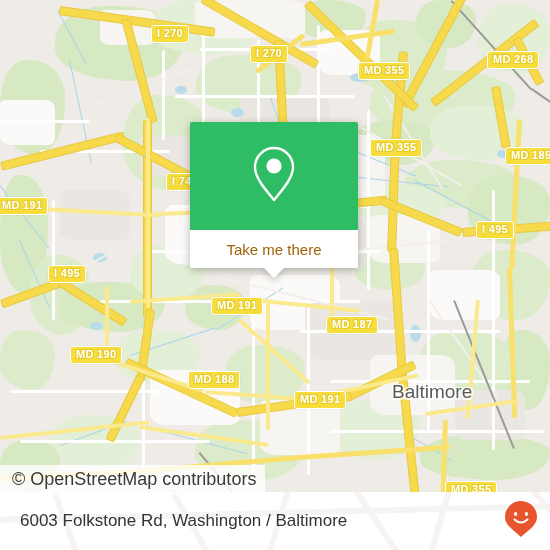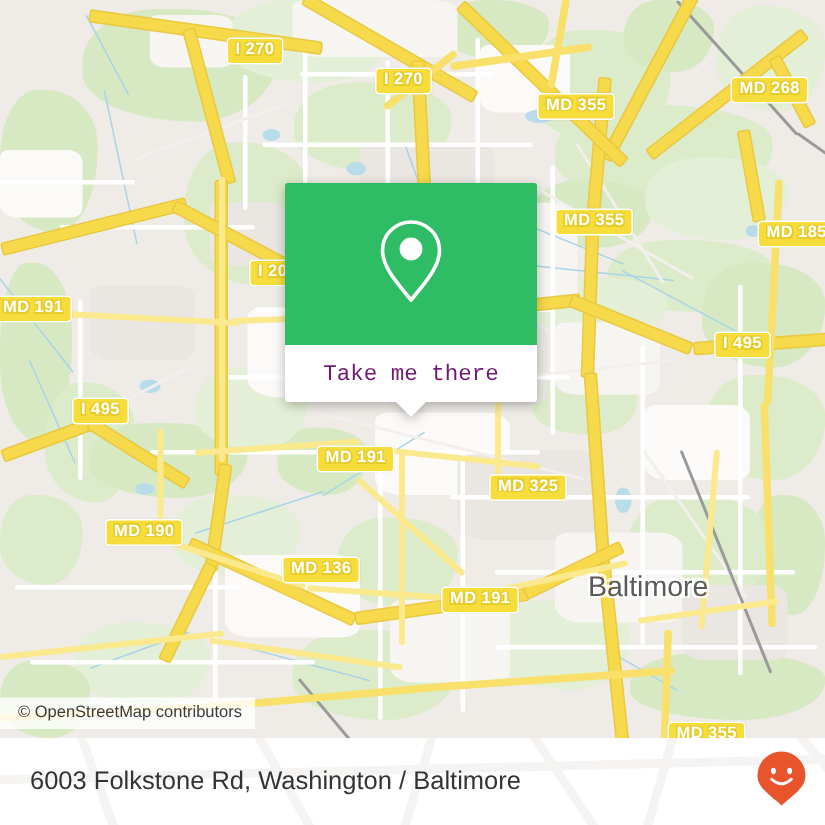--- a/index.html
+++ b/index.html
@@ -125,43 +125,42 @@
   #popup-foot {
     position: relative;
     height: 38px;
     background: #ffffff;
     border-radius: 0 0 2px 2px;
     display: flex;
     align-items: center;
     justify-content: center;
   }
   #popup-foot-label {
-    color: #701a75;
+    color: #a16207;
     font-size: 15px;
-    font-family: Liberation Mono, monospace;
   }
   #popup-tail {
     position: absolute;
     left: 50%;
     bottom: -10px;
     margin-left: -11px;
     width: 0; height: 0;
     border-left: 11px solid transparent;
     border-right: 11px solid transparent;
     border-top: 11px solid #ffffff;
   }
 
   
   #attribution {
     position: absolute;
     left: 0;
     top: 465px;
     background: rgba(255,255,255,0.82);
     color: #3a3a3a;
-    font-size: 11px;
+    font-size: 18px;
     padding: 4px 9px 5px 12px;
     z-index: 30;
     white-space: nowrap;
   }
 
   
   #footer {
     position: absolute;
     left: 0; top: 492px;
     width: 550px;
@@ -406,27 +405,27 @@
     </div>
 
     <div class="map-layer" id="shield-layer">
         <div class="shield" style="left: 151px; top: 25px;">I 270</div>
         <div class="shield" style="left: 250px; top: 45px;">I 270</div>
         <div class="shield" style="left: 358px; top: 62px;">MD 355</div>
         <div class="shield" style="left: 487px; top: 51px;">MD 268</div>
         <div class="shield" style="left: 370px; top: 139px;">MD 355</div>
         <div class="shield" style="left: 505px; top: 147px;">MD 185</div>
         <div class="shield" style="left: 476px; top: 221px;">I 495</div>
-        <div class="shield" style="left: 166px; top: 173px;">I 20</div>
+        <div class="shield" style="left: 166px; top: 173px;">I 74</div>
         <div class="shield" style="left: -4px; top: 197px;">MD 191</div>
         <div class="shield" style="left: 48px; top: 265px;">I 495</div>
         <div class="shield" style="left: 211px; top: 297px;">MD 191</div>
-        <div class="shield" style="left: 326px; top: 316px;">MD 325</div>
+        <div class="shield" style="left: 326px; top: 316px;">MD 187</div>
         <div class="shield" style="left: 70px; top: 346px;">MD 190</div>
-        <div class="shield" style="left: 188px; top: 371px;">MD 136</div>
+        <div class="shield" style="left: 188px; top: 371px;">MD 188</div>
         <div class="shield" style="left: 294px; top: 391px;">MD 191</div>
         <div class="shield" style="left: 445px; top: 481px;">MD 355</div>
       </div>
 
   </div>
 
   <div id="popup">
     <div id="popup-head">
       <span>
         <svg width="46" height="58" viewBox="0 0 46 58" xmlns="http://www.w3.org/2000/svg">

